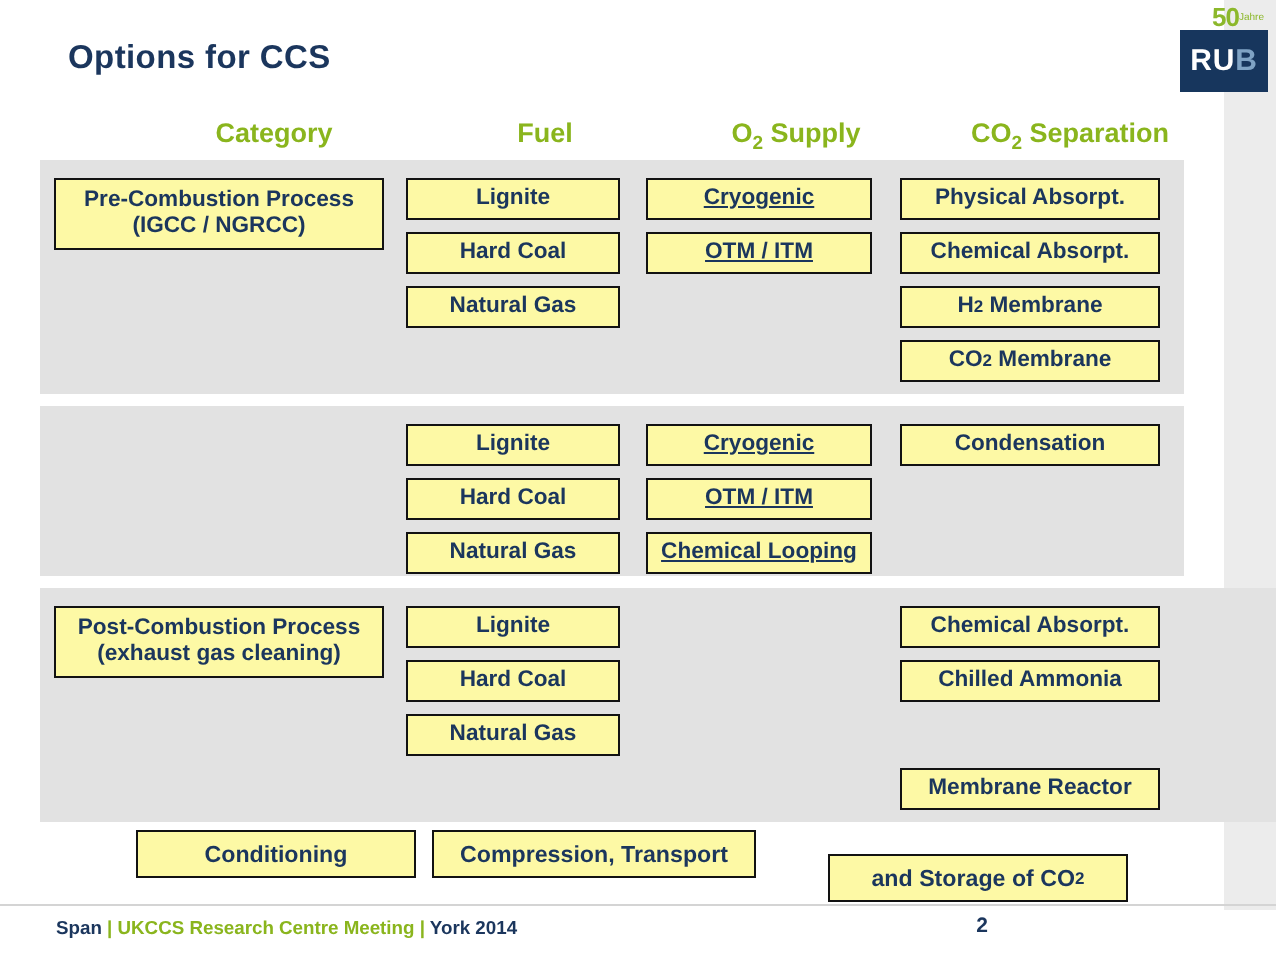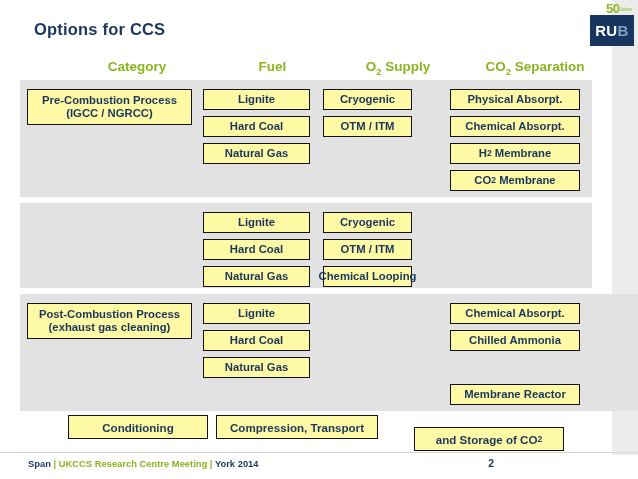--- a/index.html
+++ b/index.html
@@ -129,21 +129,21 @@
     box-sizing: border-box;
     line-height: 13px;
     white-space: nowrap;
   }
   .box sub { font-size: 8.5px; }
   .box.two-line { white-space: normal; }
 
   
   .col-cat  { left: 7px;   width: 165px; align-items: center; }
   .col-fuel { left: 183px; width: 107px; }
-  .col-o2   { left: 303px; width: 89px; }
+  .col-o2   { left: 303px; width: 113px; text-decoration: underline; }
   .col-sep  { left: 430px; width: 130px; }
 
   .r0 { top: 9px;  height: 21px; }
   .r1 { top: 36px; height: 21px; }
   .r2 { top: 63px; height: 21px; }
   .r3 { top: 90px; height: 21px; }
   .cat-tall { top: 9px; height: 36px; }
 
   
   .bottom-row {
@@ -265,20 +265,21 @@
 <div class="panel panel-2">
 
   <div class="box col-fuel r0">Lignite</div>
   <div class="box col-fuel r1">Hard Coal</div>
   <div class="box col-fuel r2">Natural Gas</div>
 
   <div class="box col-o2 r0">Cryogenic</div>
   <div class="box col-o2 r1">OTM / ITM</div>
   <div class="box col-o2 r2">Chemical Looping</div>
 
+  <div class="box col-sep r0">Condensation</div>
 </div>
 
 <div class="panel panel-3">
   <div class="box col-cat cat-tall two-line">
     <div>
       <span>Post-Combustion Process</span><br>
       <span>(exhaust gas cleaning)</span>
     </div>
   </div>
 

